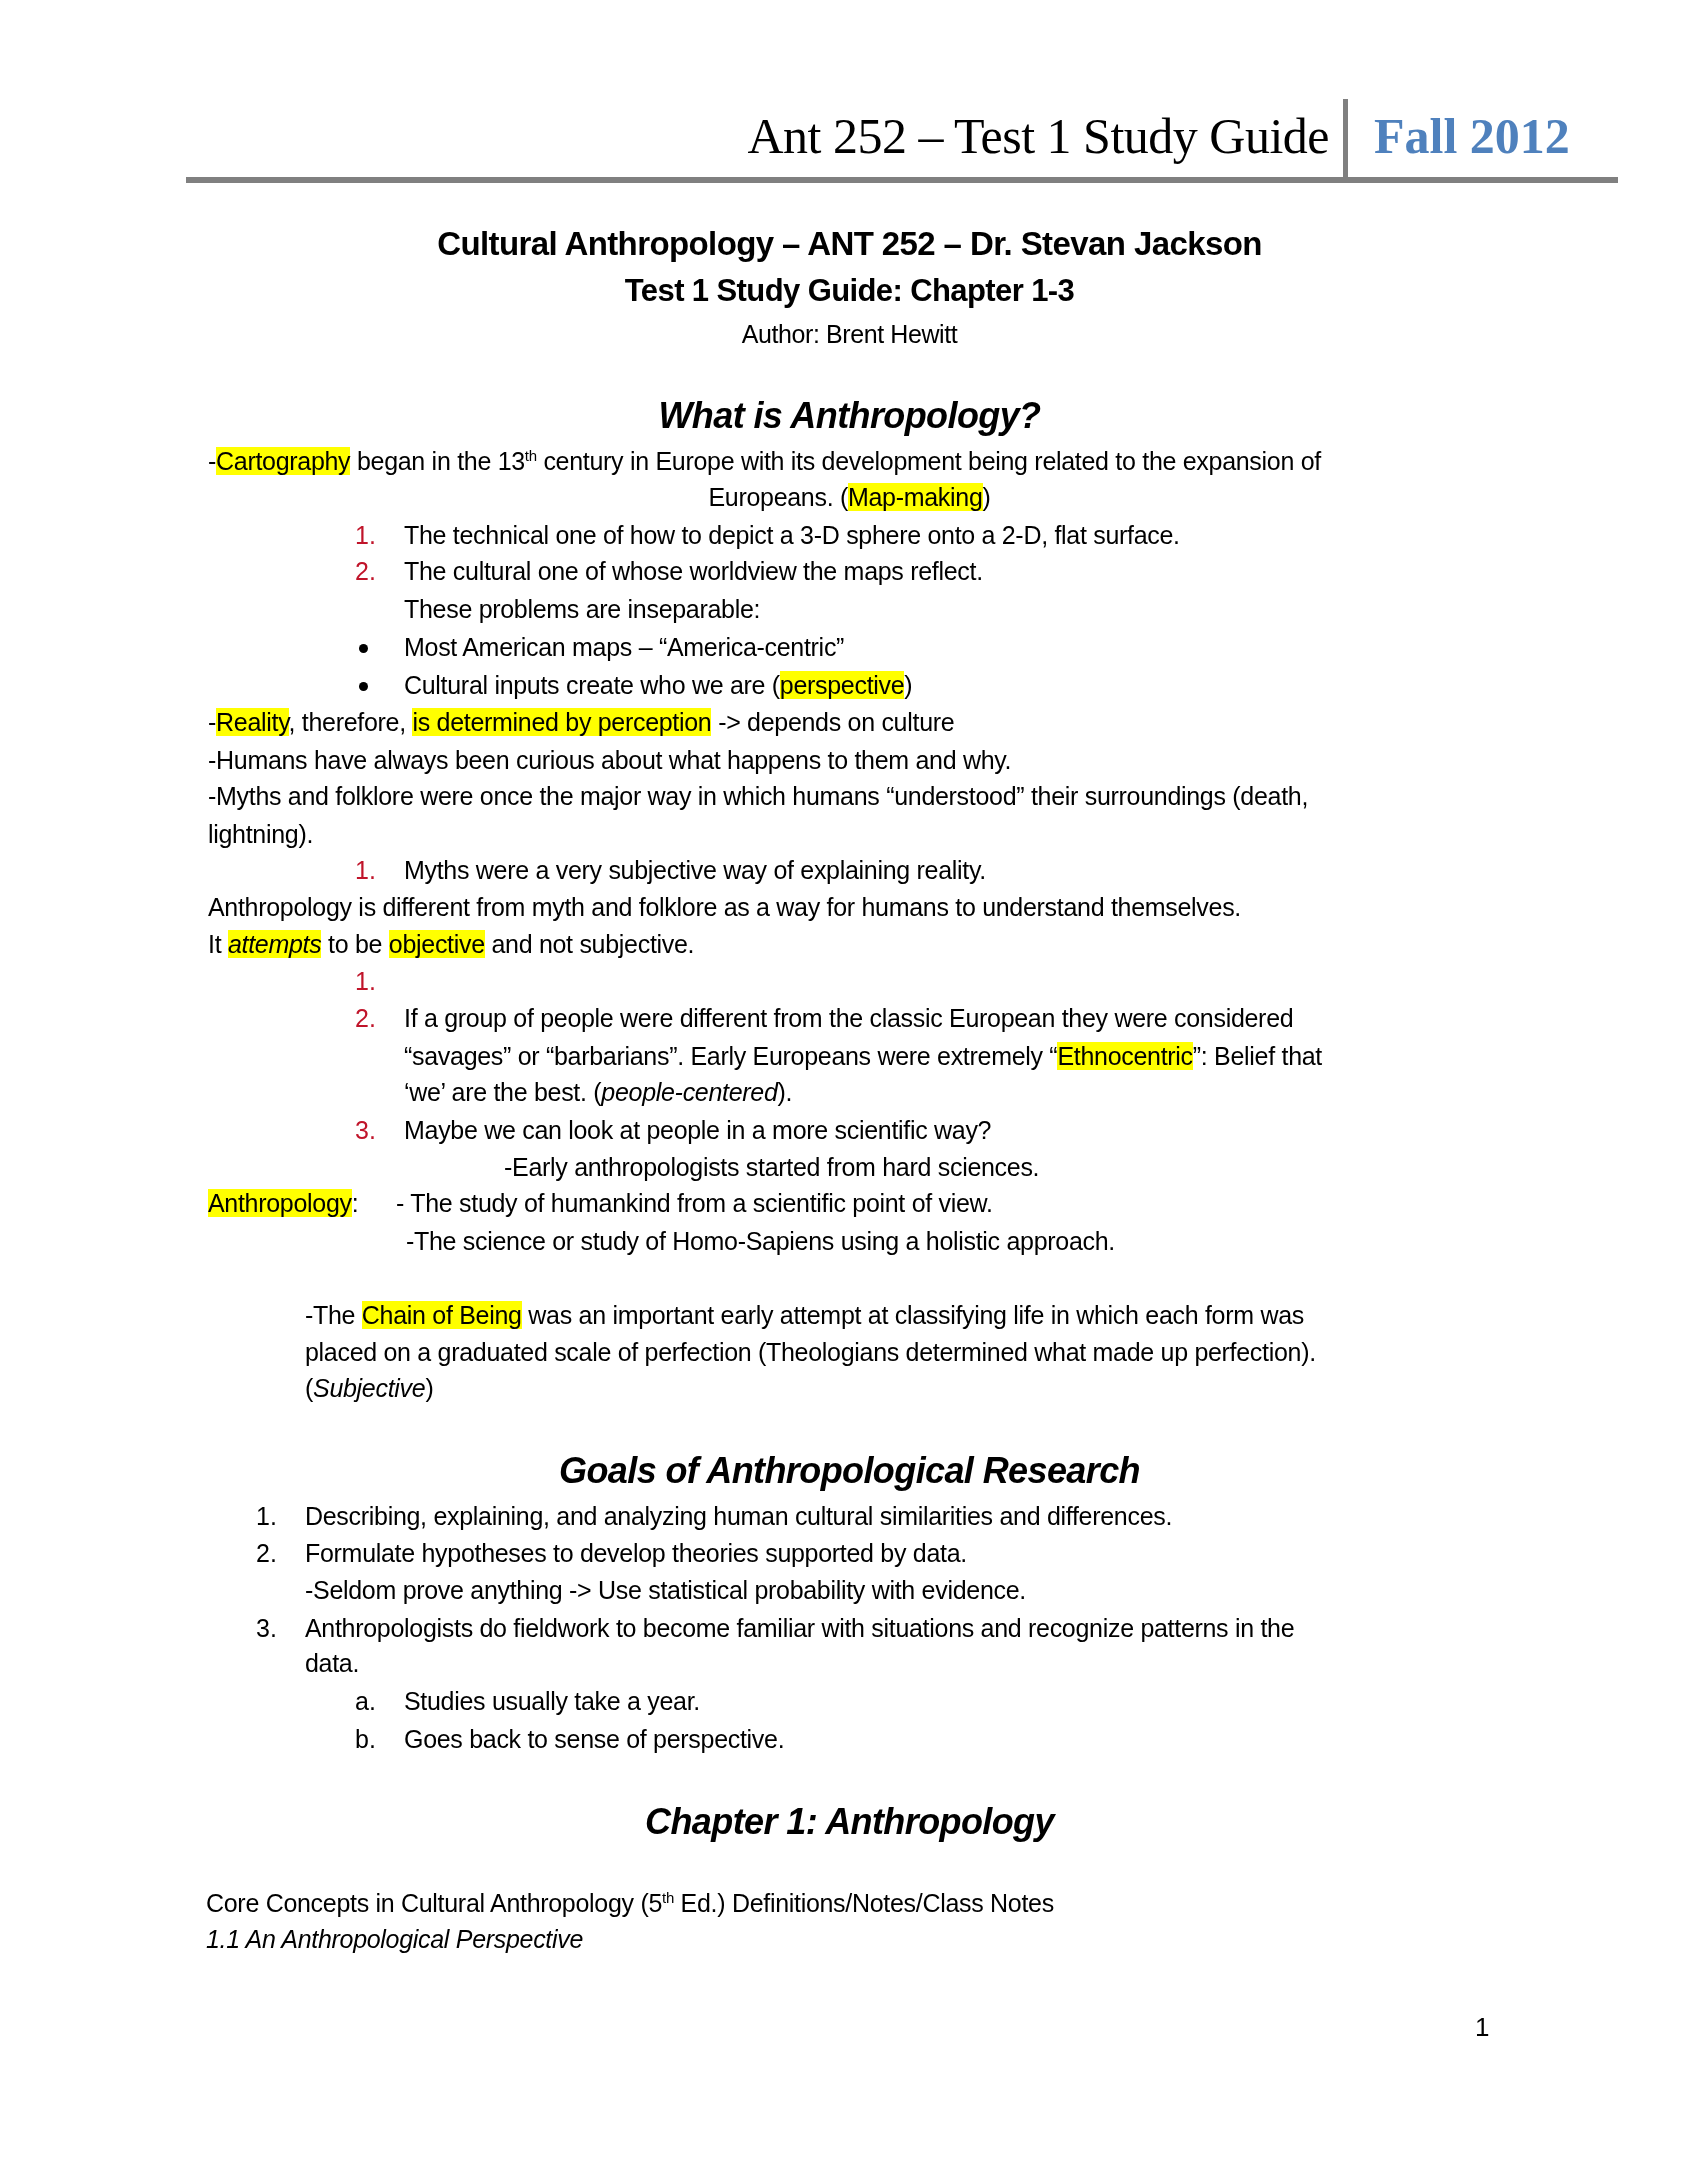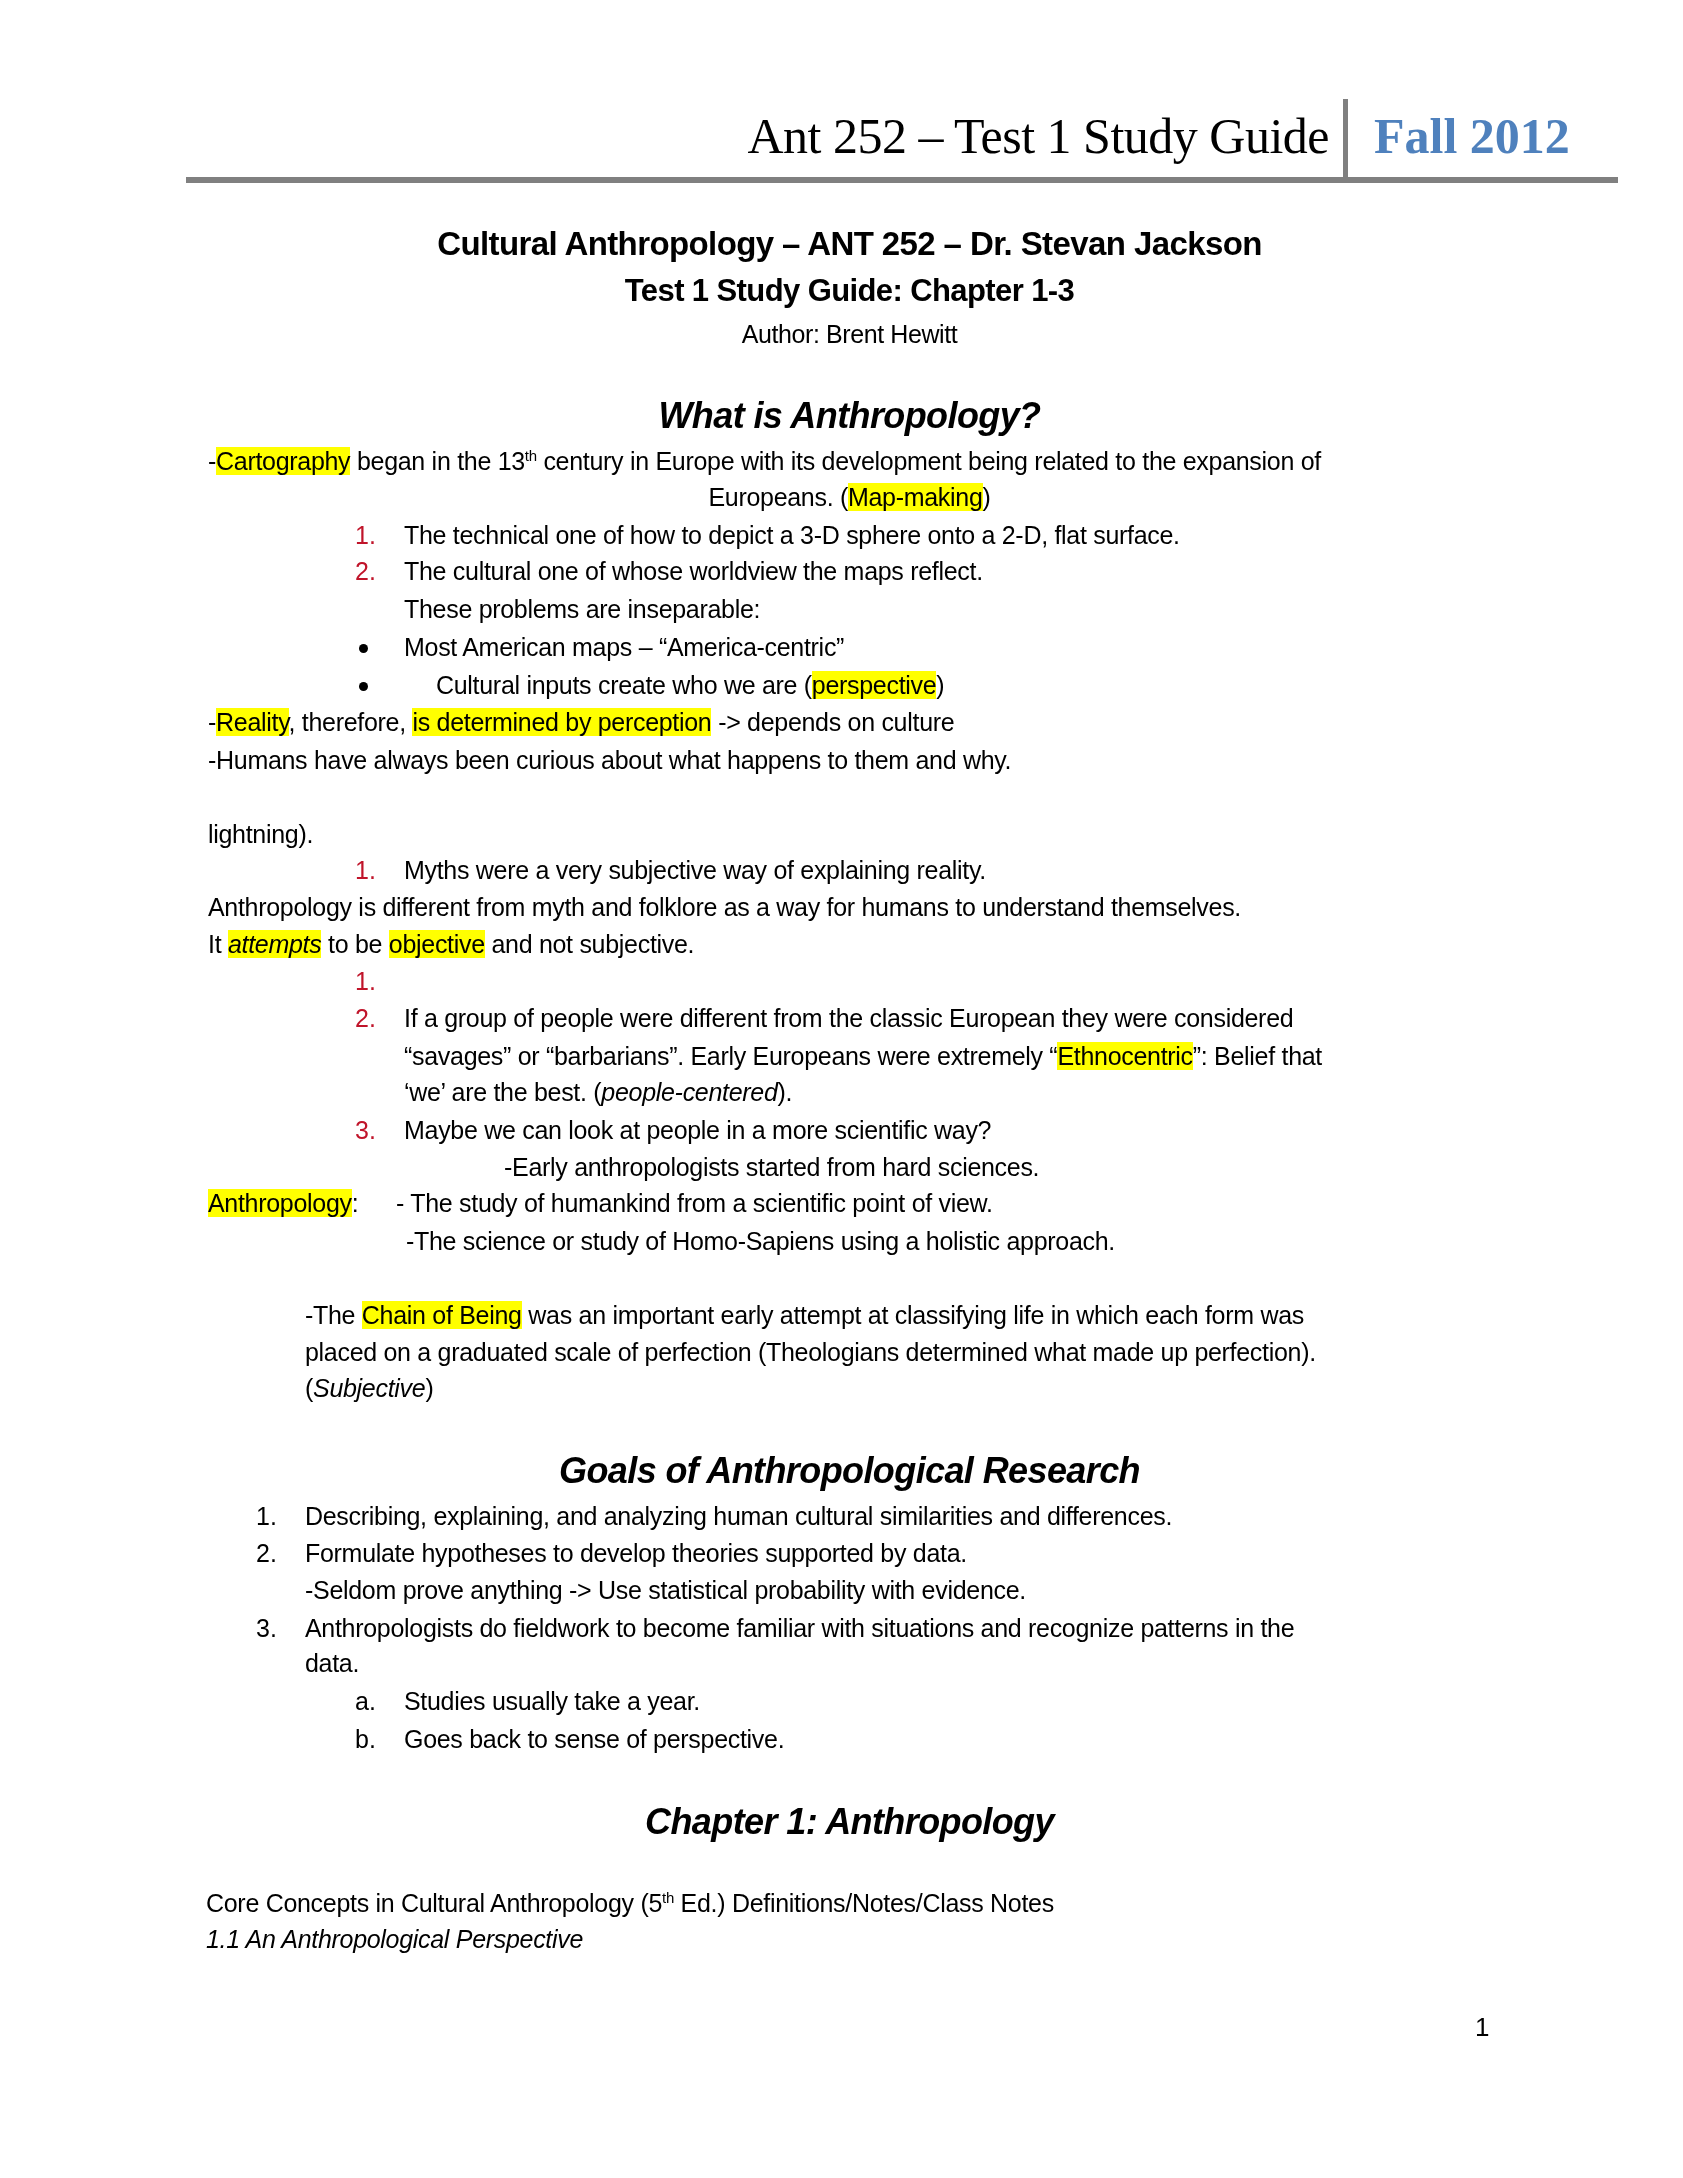--- a/index.html
+++ b/index.html
@@ -58,28 +58,29 @@
 
   <div class="num red" style="left:347px; top:518px;">1.</div>
   <div class="ln" style="left:396px; top:518px;">The technical one of how to depict a 3-D sphere onto a 2-D, flat surface.</div>
   <div class="num red" style="left:347px; top:554px;">2.</div>
   <div class="ln" style="left:396px; top:554px;">The cultural one of whose worldview the maps reflect.</div>
   <div class="ln" style="left:396px; top:592px;">These problems are inseparable:</div>
 
   <div class="bullet" style="left:351px; top:644px;"></div>
   <div class="ln" style="left:396px; top:630px;">Most American maps – “America-centric”</div>
   <div class="bullet" style="left:351px; top:682px;"></div>
-  <div class="ln" style="left:396px; top:668px;margin-left:32px;">
+  <div class="ln" style="left:396px; top:668px;">
     <span>Cultural inputs create who we are (</span><span class="hl">perspective</span><span>)</span>
   </div>
 
   <div class="ln" style="left:200px; top:705px;">
     <span>-</span><span class="hl">Reality</span><span>, therefore, </span><span class="hl">is determined by perception</span><span> -&gt; depends on culture</span>
   </div>
   <div class="ln" style="left:200px; top:743px;">-Humans have always been curious about what happens to them and why.</div>
+  <div class="ln" style="left:200px; top:779px;">-Myths and folklore were once the major way in which humans “understood” their surroundings (death,</div>
   <div class="ln" style="left:200px; top:817px;">lightning).</div>
 
   <div class="num red" style="left:347px; top:853px;">1.</div>
   <div class="ln" style="left:396px; top:853px;">Myths were a very subjective way of explaining reality.</div>
 
   <div class="ln" style="left:200px; top:890px;">Anthropology is different from myth and folklore as a way for humans to understand themselves.</div>
   <div class="ln" style="left:200px; top:927px;">
     <span>It </span><span class="hl it u">attempts</span><span> to be </span><span class="hl">objective</span><span> and not subjective.</span>
   </div>
 

